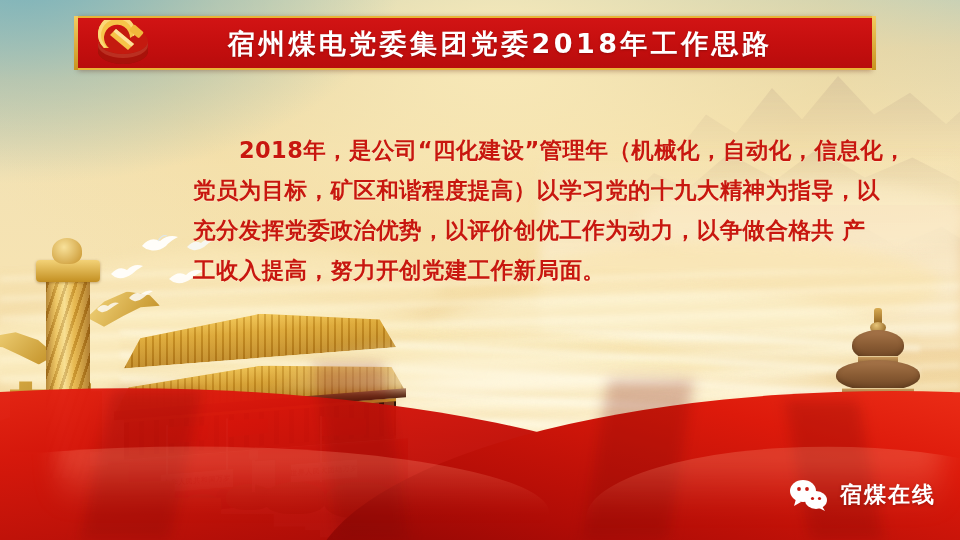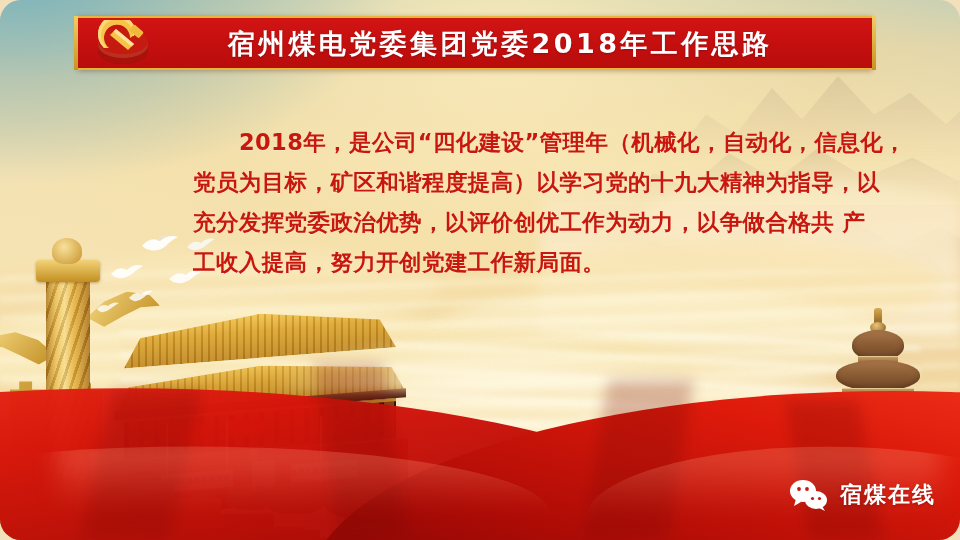--- a/index.html
+++ b/index.html
@@ -9,21 +9,20 @@
     font-family:"DejaVu Sans","Liberation Sans",sans-serif;
     background:#f2e0bd;
   }
 
   
   .stage{
     position:relative;
     width:960px; height:540px;
     overflow:hidden;
     background:#e9d6ae;
-    border-radius:21px;
   }
 
   
   .sky{
     position:absolute; inset:0;
     background:
       radial-gradient(ellipse 520px 300px at 3% -6%, rgba(118,176,186,.95) 0%, rgba(150,186,180,.55) 38%, rgba(214,198,152,0) 72%),
       radial-gradient(ellipse 700px 420px at 52% 8%, rgba(252,236,186,.9) 0%, rgba(246,222,160,.45) 48%, rgba(240,210,150,0) 80%),
       linear-gradient(178deg,
         #a9c9c2 0%,
@@ -151,21 +150,21 @@
   .line{
     font-family:"DejaVu Sans","Liberation Sans",sans-serif;
     font-weight:bold;
     font-size:22.5px;
     line-height:40px;
     color:#c8170f;
     letter-spacing:.4px;
     white-space:nowrap;
     text-shadow:0 1px 0 rgba(255,240,210,.55);
   }
-  .line.indent{ text-indent:46px; }
+  .line.indent{ text-indent:46px;margin-top:8px; }
 
   
   .dove{ position:absolute; }
   .dove svg{ display:block; }
 
   
   .tiananmen-wrap{
     position:absolute; left:0; bottom:0; width:430px; height:300px;
   }
 

